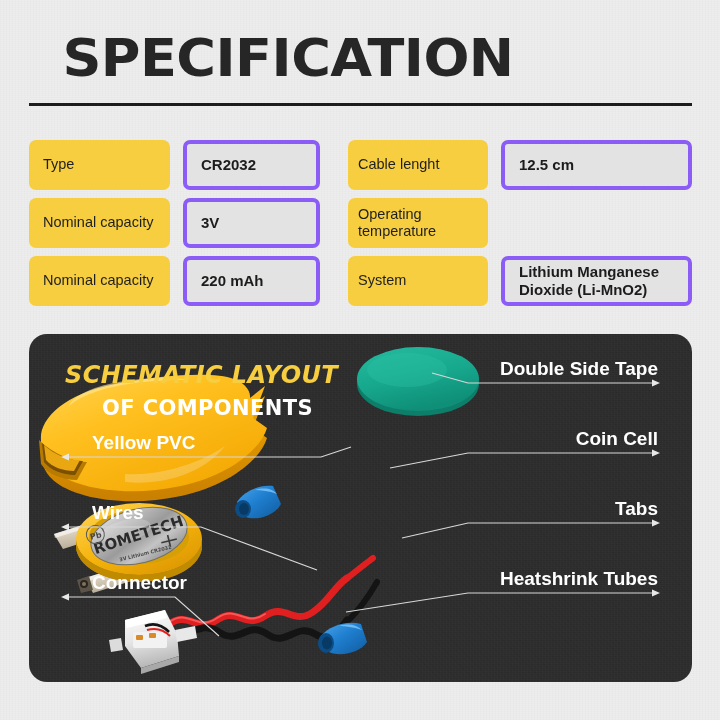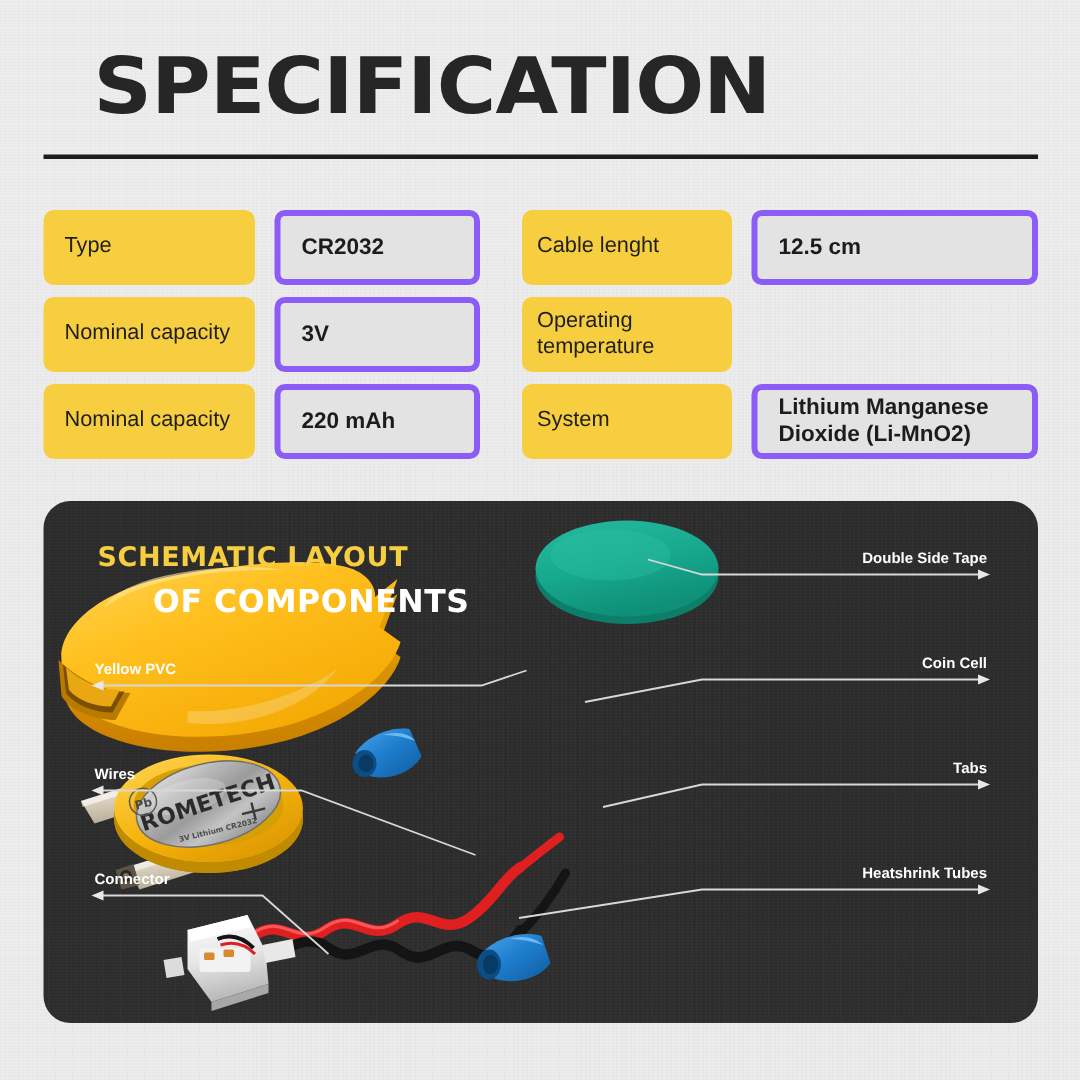--- a/index.html
+++ b/index.html
@@ -117,44 +117,46 @@
       repeating-linear-gradient(45deg, rgba(0,0,0,.05) 0 1px, transparent 1px 4px);
   }
 
   .sch-title {
     position: absolute;
     left: 36px; top: 27px;
     z-index: 4;
   }
   .sch-title .l1 {
     font-family: "DejaVu Sans", sans-serif;
-    font-size: 18px;
+    font-size: 24px;
     font-weight: 900;
     color: #f7ce40;
     letter-spacing: .4px;
+    font-style: italic;
   }
   .sch-title .l2 {
     font-family: "DejaVu Sans", sans-serif;
     font-size: 21px;
     font-weight: 900;
     color: #ffffff;
     letter-spacing: .4px;
     margin-top: 7px;
     margin-left: 37px;
   }
 
   
   .callout { position: absolute; z-index: 5; }
   .callout .ctext {
     position: absolute;
-    font-size: 10px;
+    font-size: 19px;
     font-weight: 700;
     color: #ffffff;
     white-space: nowrap;
     line-height: 1;
+    margin-left: 29px;
   }
   .callout.left  .ctext { left: 4px;  bottom: 10px; }
   .callout.right .ctext { right: 4px; bottom: 10px; }
 
   .lead-svg { position: absolute; left: 0; top: 0; overflow: visible; }
 
   
   .art { position: absolute; inset: 0; z-index: 3; }
 </style>
 </head>

